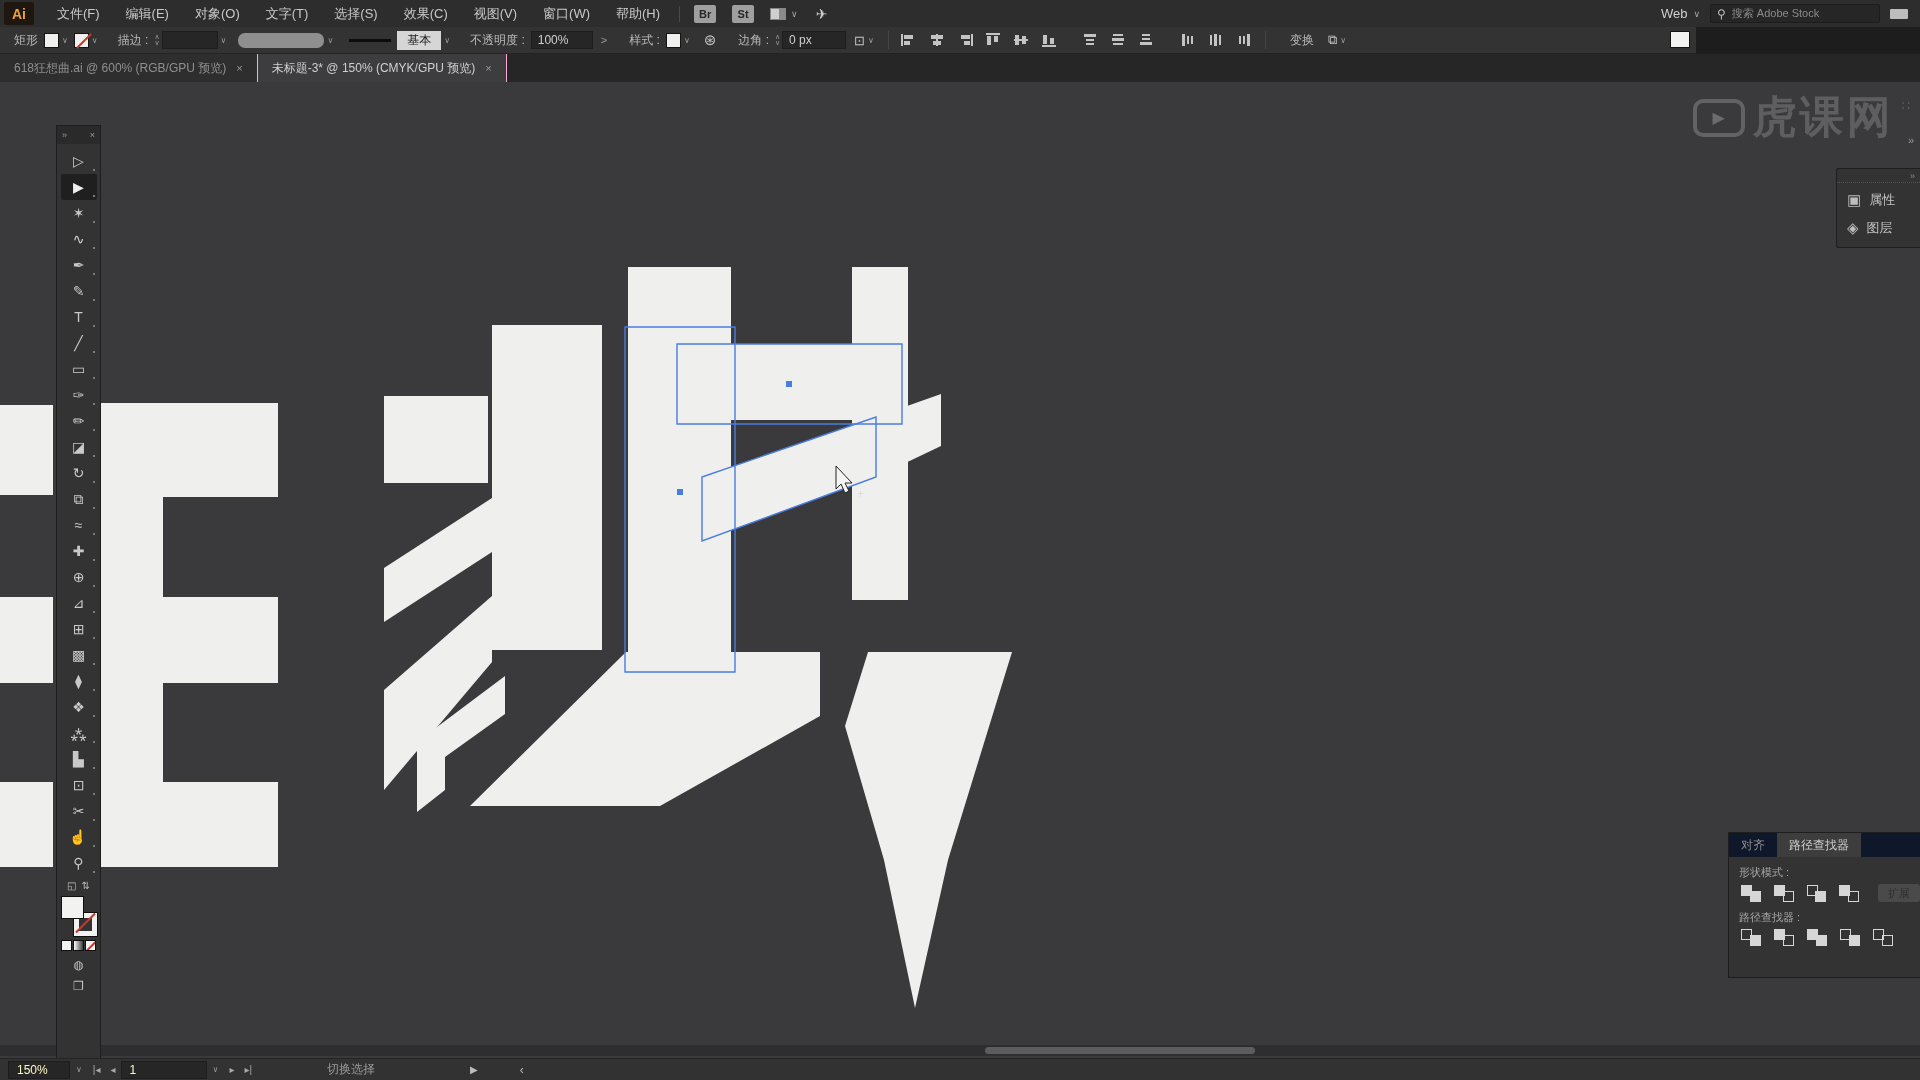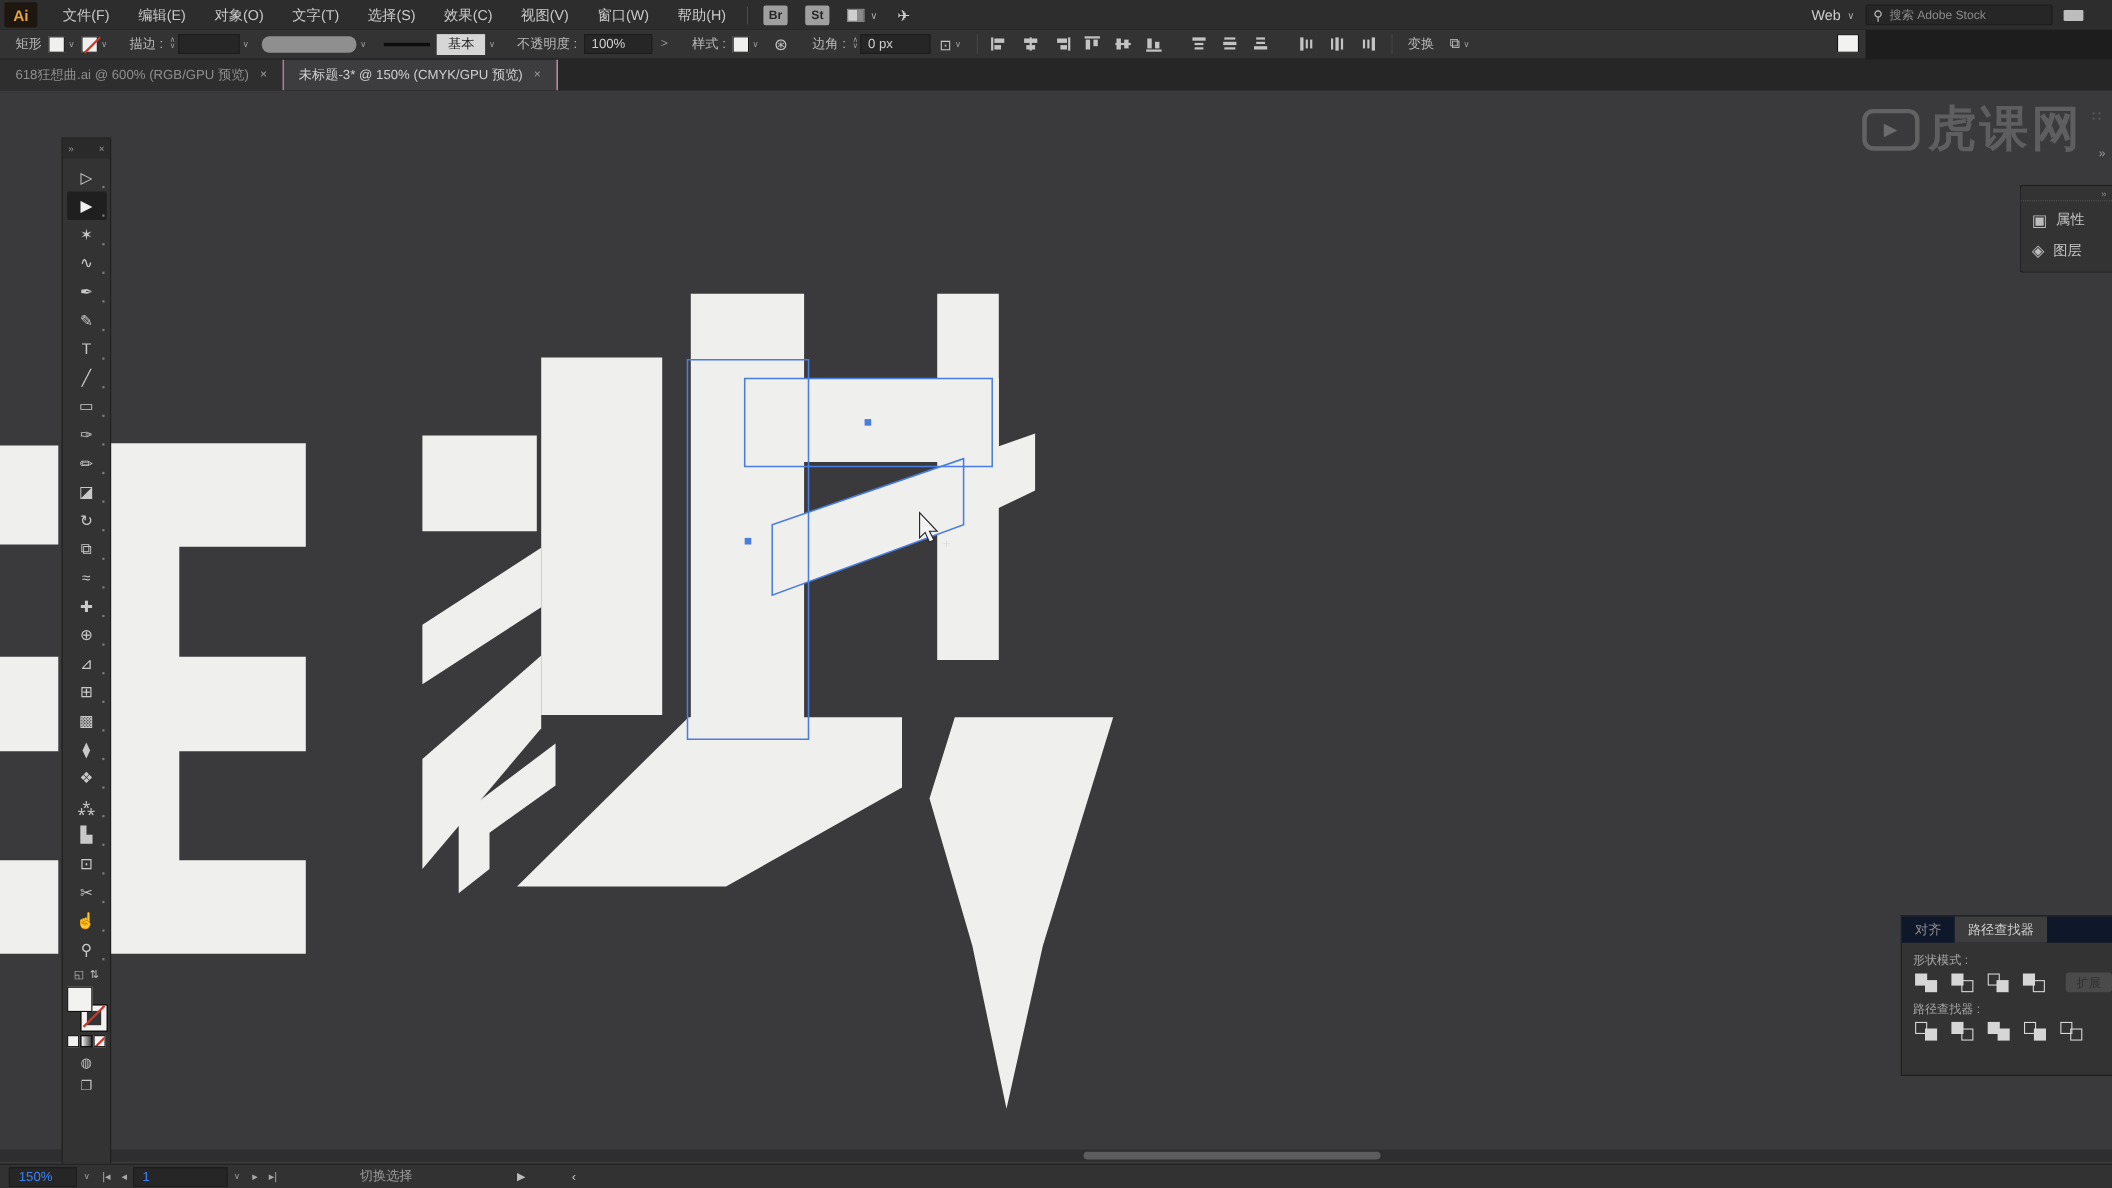--- a/index.html
+++ b/index.html
@@ -18,21 +18,21 @@
   #menus .menu-item { padding:0 13px; height:27px; display:flex; align-items:center; cursor:default; }
   .mb-sep { width:1px; height:16px; background:#4a4a4a; margin:0 6px; }
   .badge { width:22px; height:18px; background:#9f9f9f; color:#262626; font-size:11px; font-weight:bold;
            display:flex; align-items:center; justify-content:center; border-radius:2px; margin:0 8px;text-align:center; }
   .ws-icon { display:flex; align-items:center; gap:5px; margin:0 8px; color:#bdbdbd; }
   .ws-grid { display:inline-block; width:16px; height:12px;
              background:linear-gradient(90deg,#cfcfcf 55%, #8a8a8a 55%);
              border:1px solid #888; }
   .chev { font-size:9px; color:#a8a8a8; }
   .rocket { margin:0 10px; color:#cfcfcf; font-size:14px; transform:rotate(0deg); }
-  .menubar-right { margin-left:auto; display:flex; align-items:center; gap:10px; padding-right:26px; }
+  .menubar-right { margin-left:auto; display:flex; align-items:center; gap:10px; padding-right:12px; }
   .web-dd { display:flex; align-items:center; gap:6px; color:#cfcfcf; }
   .searchbox { display:flex; align-items:center; gap:6px; background:#262626; border:1px solid #1c1c1c;
                height:19px; width:170px; padding:0 6px; color:#8b8b8b; font-size:11px; border-radius:2px; }
   .searchbox .mag { color:#bdbdbd; font-size:12px; }
   .min-btn { width:18px; height:10px; background:#bdbdbd; border-radius:1px; }
 
   
   .controlbar { position:absolute; left:0; top:27px; width:1696px; height:27px; background:#333333;
                 border-bottom:1px solid #232323; display:flex; align-items:center; color:#b9b9b9;
                 font-size:12px; z-index:29; }
@@ -138,21 +138,21 @@
 
   
   .hscroll { position:absolute; left:0; bottom:2px; width:1920px; height:11px; background:#2e2e30; z-index:4; }
   .hthumb { position:absolute; left:985px; top:2px; width:270px; height:7px; background:#5c5c5e; border-radius:4px; }
 
   
   .statusbar { position:absolute; left:0; top:1058px; width:1920px; height:22px; background:#323232;
                border-top:1px solid #242424; display:flex; align-items:center; color:#bdbdbd;
                font-size:12px; z-index:30; }
   .sb-field { background:#262626; border:1px solid #1d1d1d; height:18px; display:flex; align-items:center;
-              padding:0 8px; color:#3b82f6; }
+              padding:0 8px; color:#fef9c3; }
   .sb-zoom { width:62px; margin-left:8px; }
   .sb-chev { font-size:8px; color:#9a9a9a; margin:0 6px; }
   .sb-nav { font-size:10px; color:#a8a8a8; margin:0 5px; }
   .sb-board { width:86px; justify-content:flex-start; }
   .sb-hint { margin-left:70px; color:#9a9a9a; }
   .sb-play { margin-left:95px; color:#bdbdbd; font-size:10px; }
   .sb-back { margin-left:42px; color:#bdbdbd; font-size:12px; }
 </style>
 </head>
 <body>
@@ -311,21 +311,21 @@
         </div>
         <div class="al">
           <svg width="18" height="16">
             <rect x="3" y="4" width="2" height="8"></rect>
             <rect x="7" y="4" width="2" height="8"></rect>
             <rect x="11" y="2" width="3" height="12"></rect>
           </svg>
         </div>
       </div>
     <span class="cb-sep"></span>
-    <span class="cb-label" style="margin-left:6px">变换</span>
+    <span class="cb-label" style="margin-left:16px">变换</span>
     <span class="corner-icon">⧉</span>
     <span class="cb-chev">∨</span>
     <span class="cb-right-swatch"></span>
   </div>
 
   <div class="tabbar" id="tabbar">
       <div class="tab">
         <span>618狂想曲.ai @ 600% (RGB/GPU 预览)</span>
         <span class="close">×</span>
       </div>

